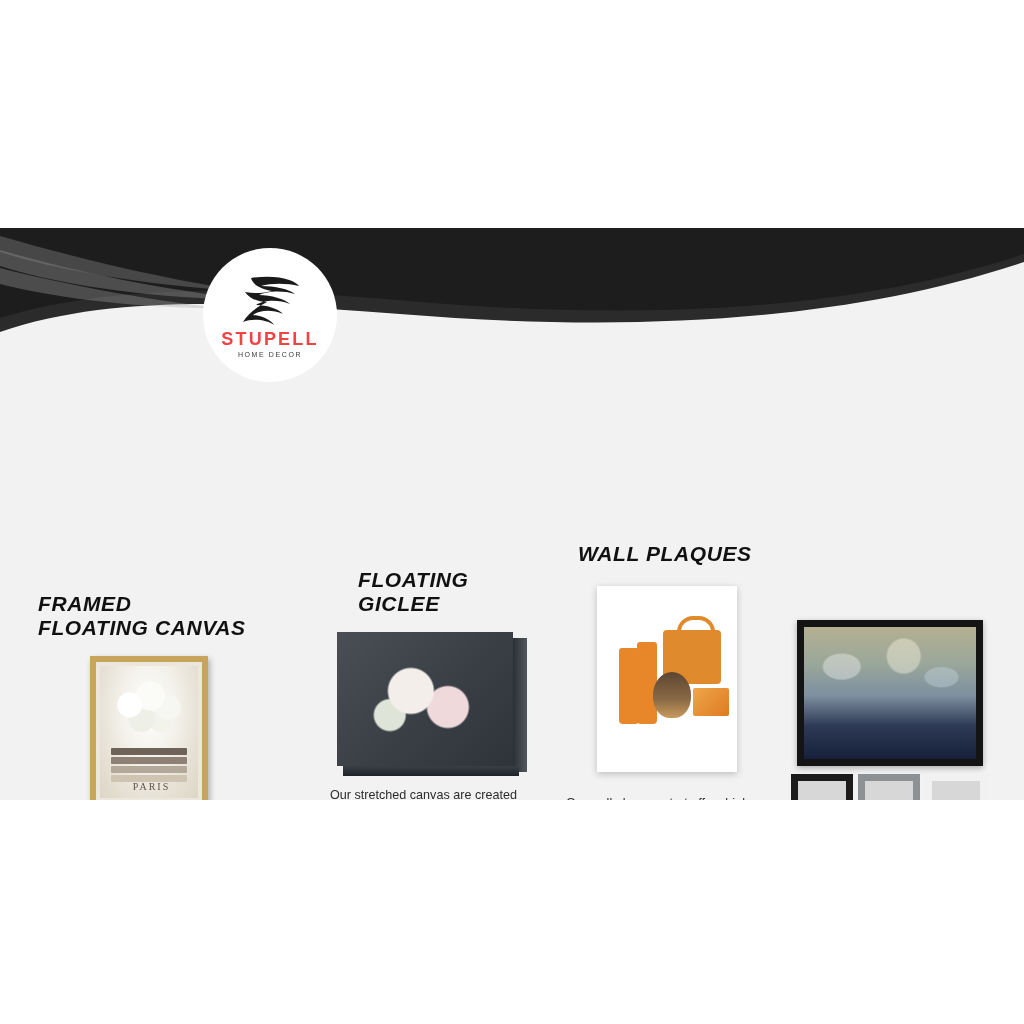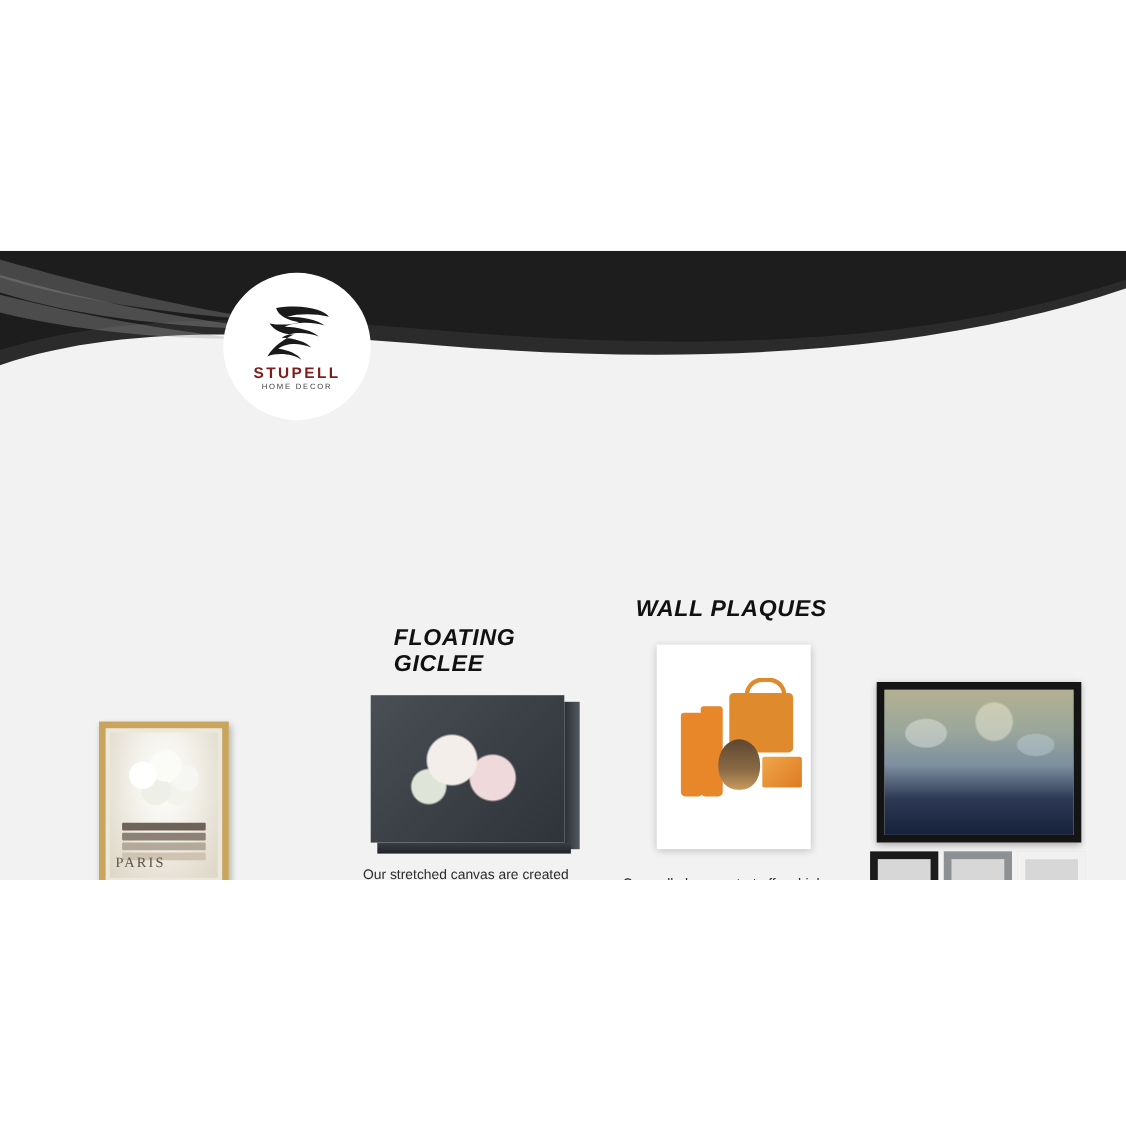--- a/index.html
+++ b/index.html
@@ -19,21 +19,21 @@
   }
   .wave-top svg{display:block;}
   
   .logo-badge{
     position:absolute;left:203px;top:248px;width:134px;height:134px;border-radius:50%;
     background:#ffffff;z-index:7;display:flex;flex-direction:column;
     align-items:center;justify-content:center;
   }
   .logo-mark{width:66px;height:56px;margin-bottom:2px;}
   .logo-word{
-    font-size:14px;letter-spacing:2.2px;font-weight:bold;color:#7f1d1d;line-height:1;
+    font-size:18px;letter-spacing:2.2px;font-weight:bold;color:#ef4444;line-height:1;
   }
   .logo-sub{
     font-size:7px;letter-spacing:1.6px;color:#3a3a3a;margin-top:3px;
   }
   .col-title{
     position:absolute;font-weight:bold;color:#111111;
     letter-spacing:0.6px;line-height:1.15;font-style:italic;
   }
   .col-body{
     position:absolute;font-size:12.6px;color:#2b2b2b;line-height:1.55;
@@ -58,22 +58,22 @@
       radial-gradient(circle at 76% 44%, #f6f6f2 0 12px, rgba(255,255,255,0) 13px),
       radial-gradient(circle at 40% 62%, #eef0e8 0 13px, rgba(255,255,255,0) 14px),
       radial-gradient(circle at 66% 66%, #f2f4ec 0 11px, rgba(255,255,255,0) 12px);
   }
   .books{
     position:absolute;left:50%;bottom:16px;transform:translateX(-50%);
     width:76px;
   }
   .books i{display:block;height:7px;margin-top:2px;border-radius:1px;}
   .paris-label{
-    position:absolute;left:5px;right:0;bottom:6px;text-align:left;
-    font-family:"Liberation Serif", serif;font-size:13px;letter-spacing:2px;color:#5c5347;
+    position:absolute;left:5px;right:0;bottom:6px;text-align:center;
+    font-family:"Liberation Serif", serif;font-size:10px;letter-spacing:2px;color:#5c5347;
   }
   
   #t2{left:358px;top:340px;width:240px;font-size:21px;}
   .canvas-wrap{
     position:absolute;left:337px;top:404px;width:190px;height:144px;
   }
   .canvas-face{
     position:absolute;left:0;top:0;width:176px;height:134px;
     background:
       radial-gradient(circle at 42% 44%, #f3eee9 0 22px, rgba(0,0,0,0) 24px),
@@ -171,20 +171,24 @@
 
     <div class="giclee">
       <div class="texture"></div>
     </div>
     <div class="frame-swatches">
       <div class="fsw" style="border:7px solid #1b1b1b;background:#d7d7d7"></div>
       <div class="fsw" style="border:7px solid #8e9194;background:#d7d7d7"></div>
       <div class="fsw" style="border:7px solid #f1f1f1;background:#d7d7d7"></div>
     </div>
 
+    <div class="col-title" id="t1">
+      <div>FRAMED</div>
+      <div>FLOATING CANVAS</div>
+    </div>
     <div class="col-title" id="t2">
       <div>FLOATING</div>
       <div>GICLEE</div>
     </div>
     <div class="col-title" id="t3">
       <div>WALL PLAQUES</div>
     </div>
 
     <div class="col-body" id="b2">Our stretched canvas are created with only the highest standards. We use quality inks and canvas, along with our in-house Mimaki printers. Each piece of art is hand cut and stretched over a 1.5 inch thick wood frame for hanging.</div>
     <div class="col-body" id="b3">Our wall plaques start off as high quality lithograph prints that are mounted on durable 0.5 inch thick MDF wood. Each piece is hand finished and comes with a fresh layer of foil on the sides to give it a crisp clean look.</div>

